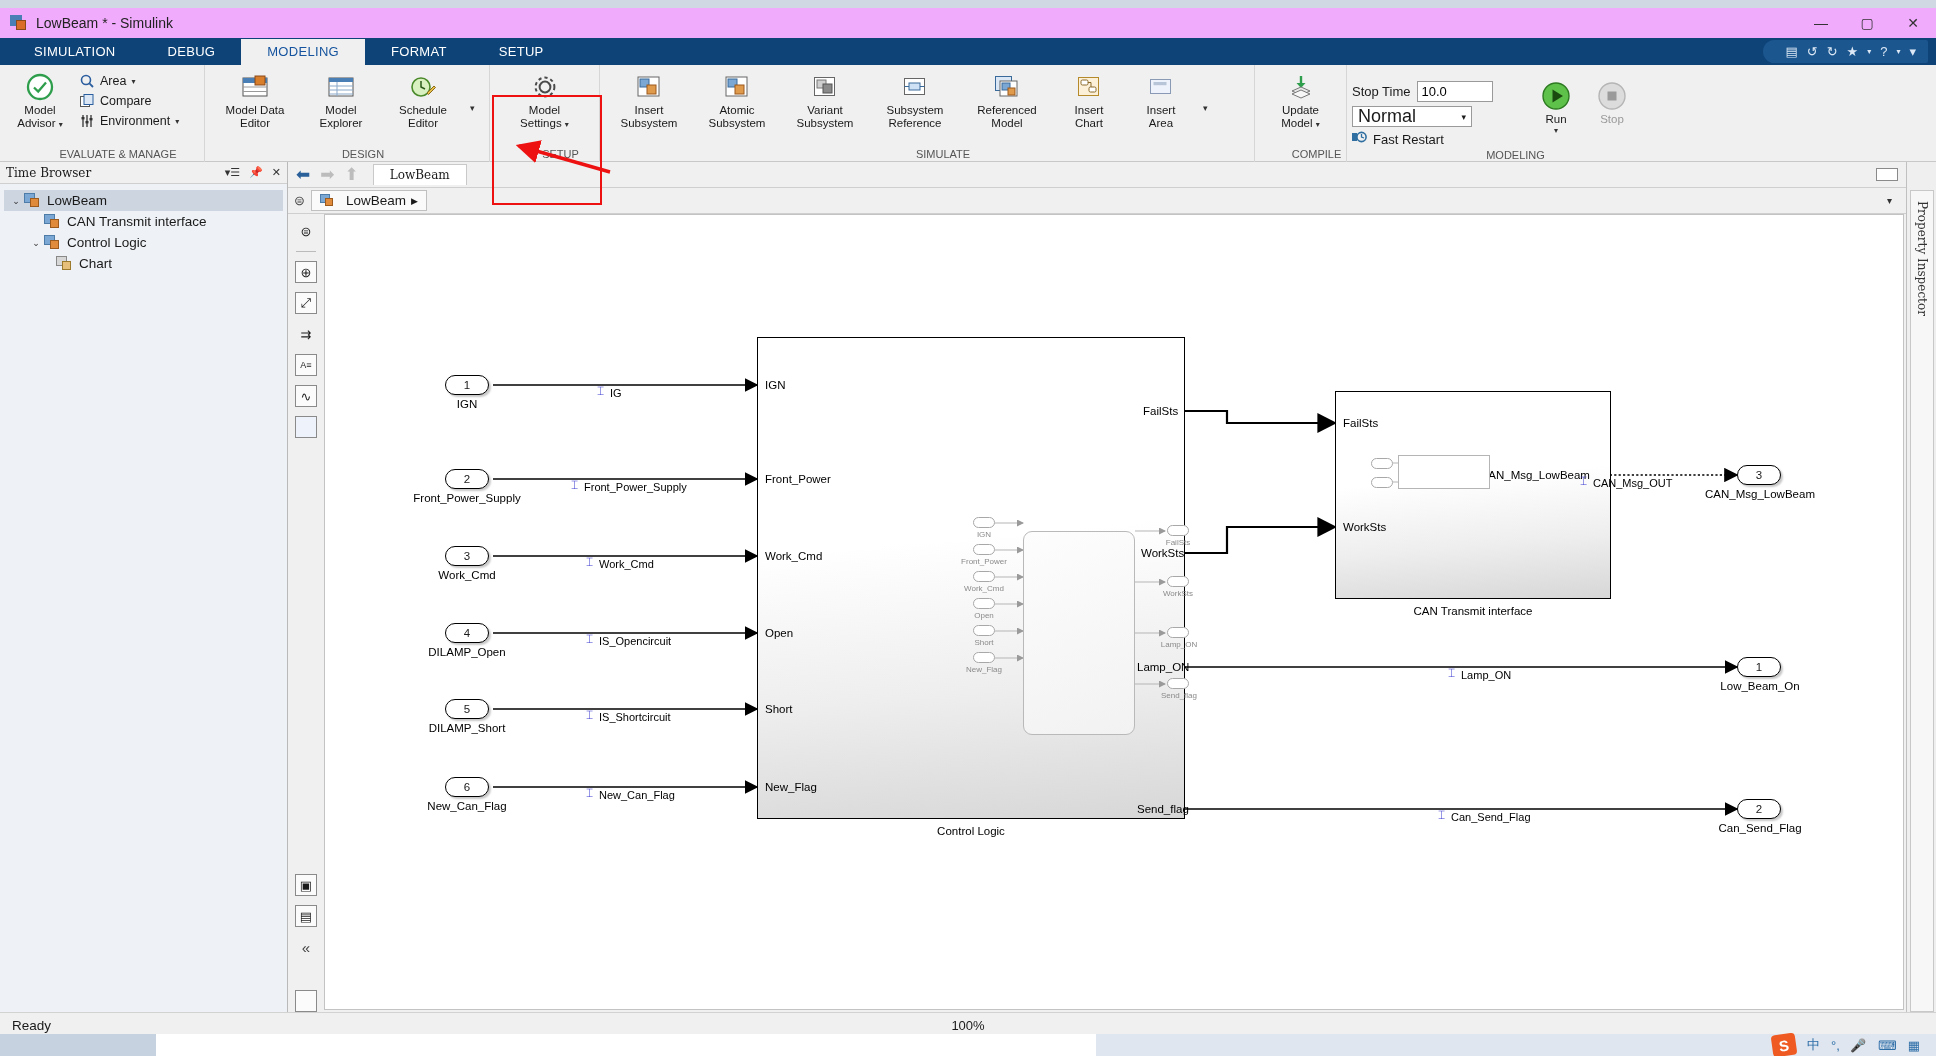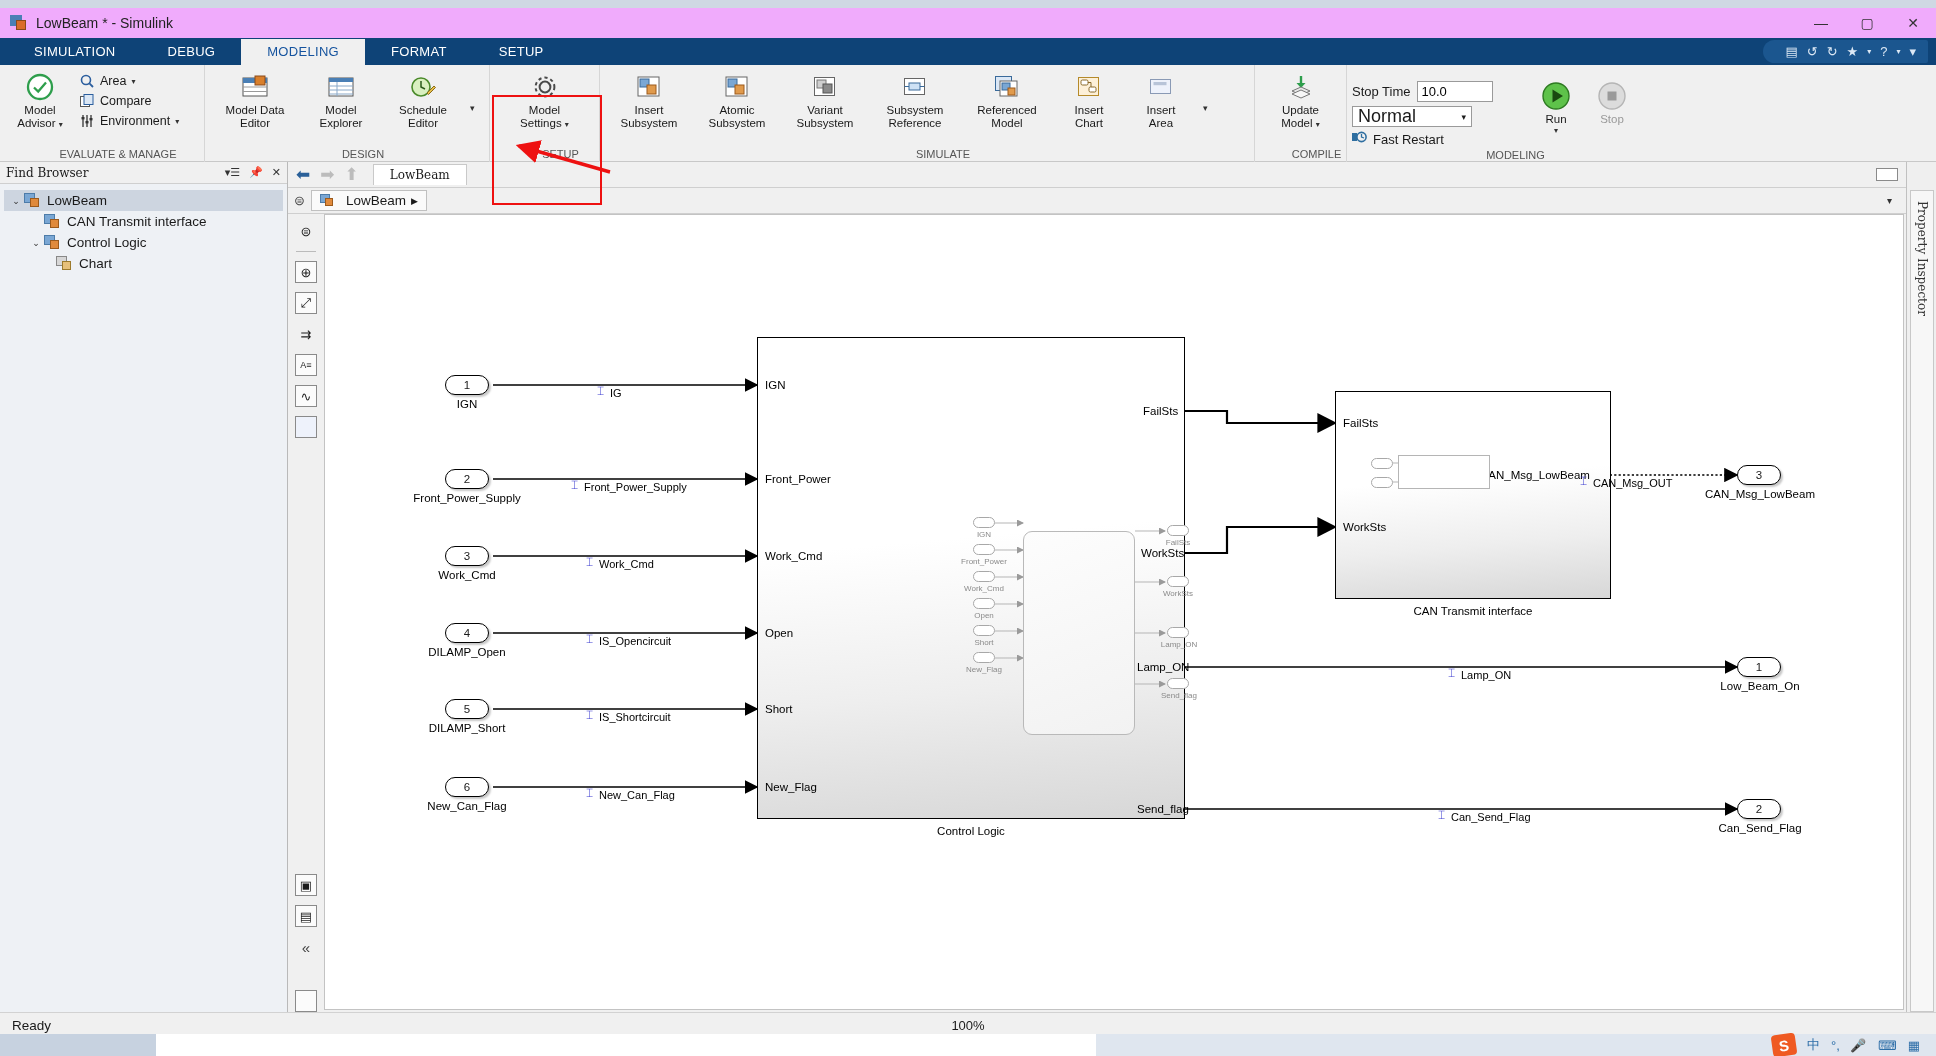--- a/index.html
+++ b/index.html
@@ -427,21 +427,21 @@
       <polygon points="0 0, 7 3.5, 0 7" fill="#ee1111"></polygon>
         </marker>
       </defs>
     <line x1="105" y1="32" x2="14" y2="6" stroke="#ee1111" stroke-width="3.4" marker-end="url(#ah)"></line>
   </svg>
 
   <div class="midrow">
 
     <div class="browser">
       <div class="browser-hd">
-        <span>Find Browser</span>
+        <span>Time Browser</span>
         <span class="sp">
           <span>▾☰</span>
           <span>📌</span>
           <span>✕</span>
         </span>
       </div>
       <div class="tree">
         <div class="tnode sel" style="padding-left:4px">
           <span class="tw">⌄</span>
           <span class="ticon">

